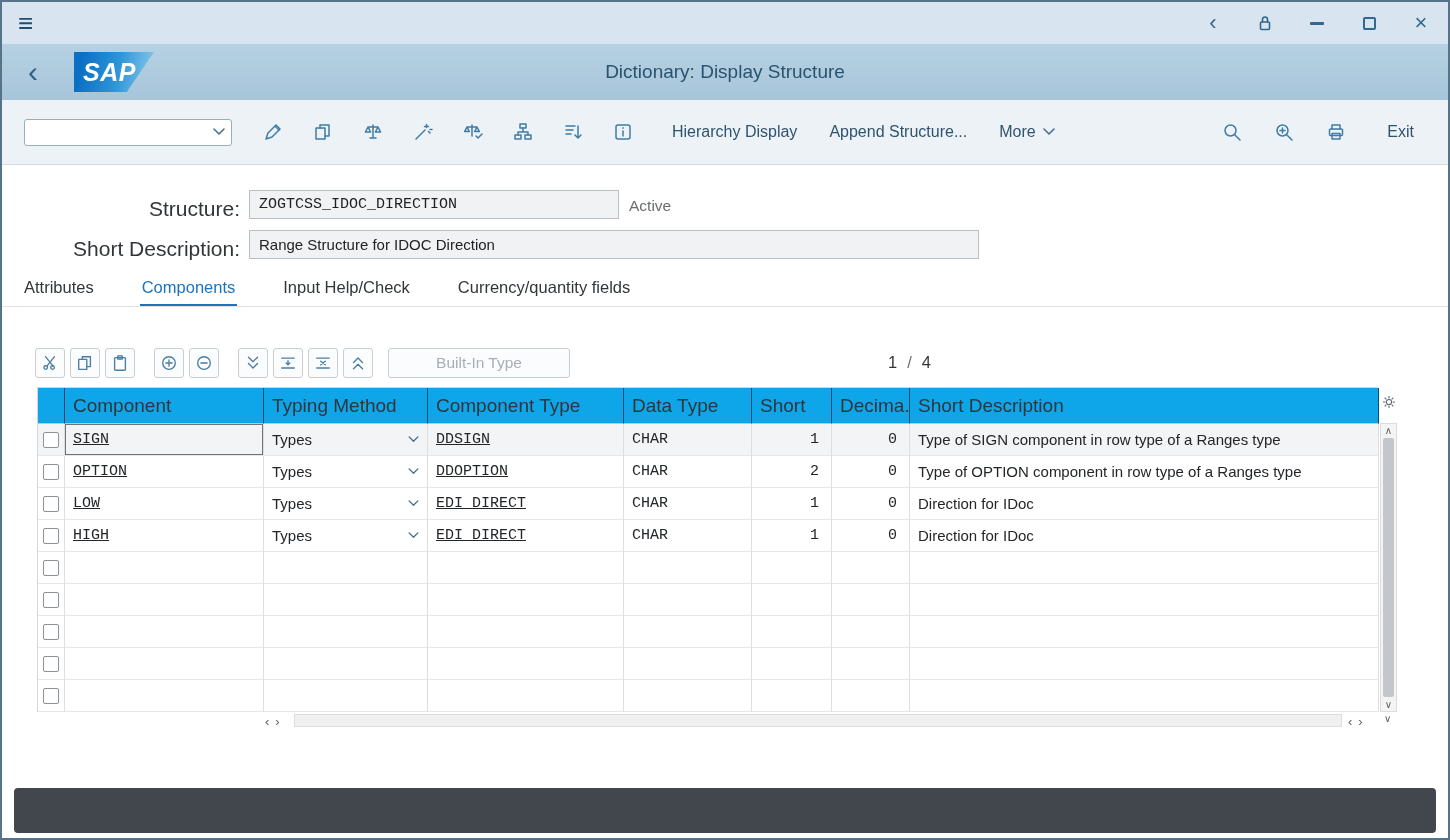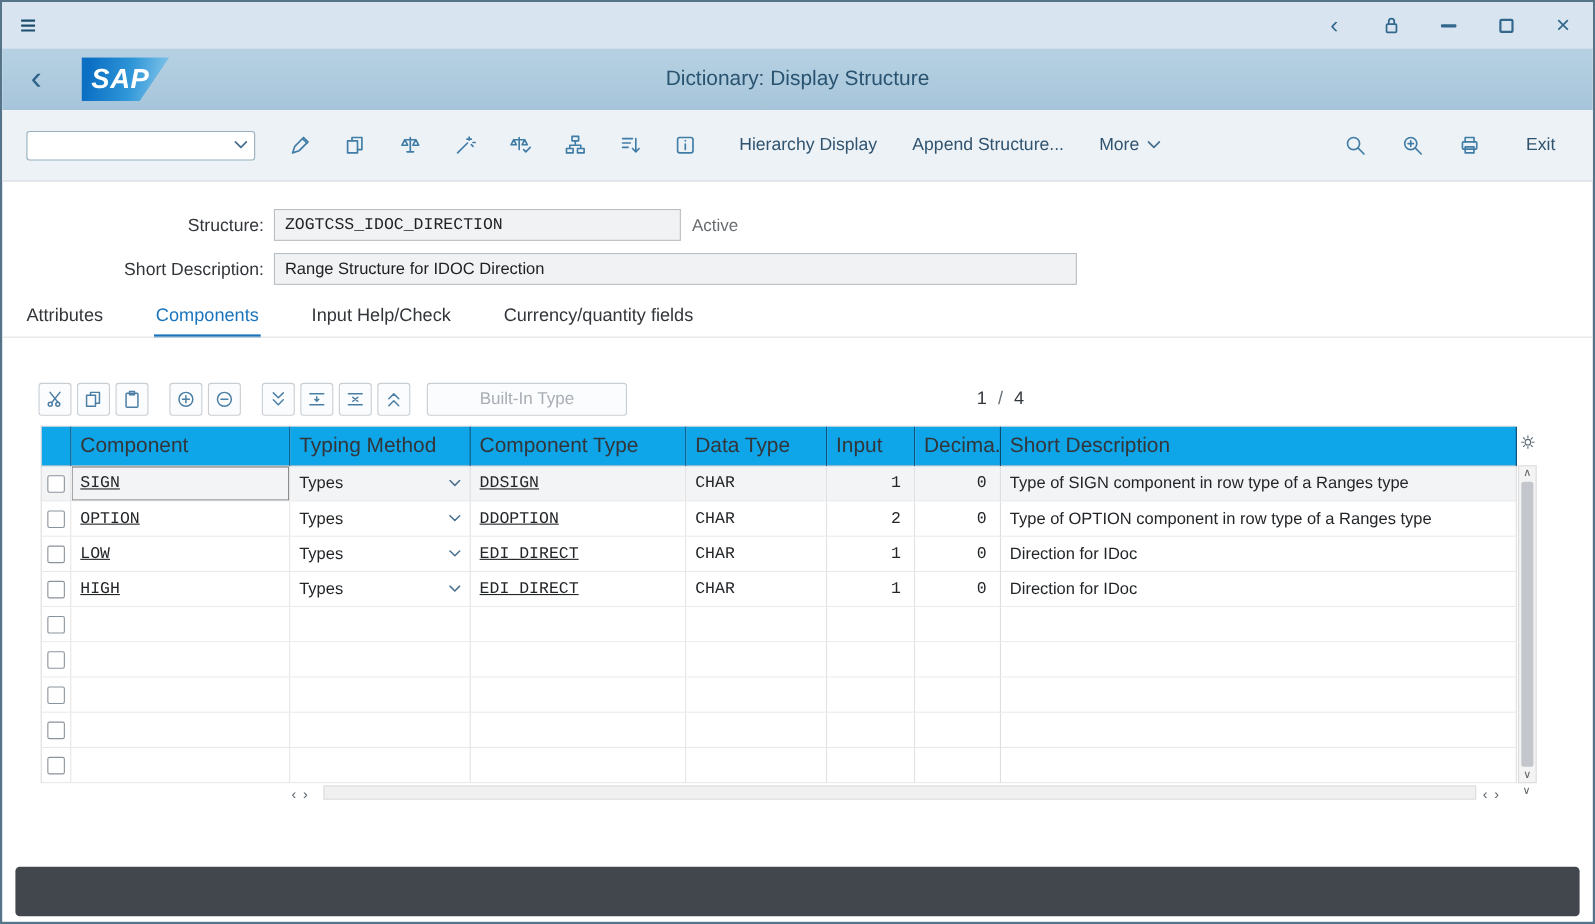--- a/index.html
+++ b/index.html
@@ -37,21 +37,21 @@
     font-family:"Liberation Sans",sans-serif;font-size:14px;padding:0 6px;}
   .cmdbox .chev{margin:0 6px;}
   .chev svg{stroke:#4a7090;stroke-width:1.6;fill:none;stroke-linecap:round;stroke-linejoin:round;display:block;}
   .tb-icons{display:flex;align-items:center;gap:24px;margin-left:28px;}
   .tb-icon{width:26px;height:26px;display:flex;align-items:center;justify-content:center;}
   .tb-icon svg{stroke:#3f7ca6;stroke-width:1.5;fill:none;stroke-linecap:round;stroke-linejoin:round;display:block;}
   .tb-textbtns{display:flex;align-items:flex-end;margin-left:24px;gap:8px;}
   .tb-textbtn{font-size:16px;color:#30536f;padding:7px 12px;display:flex;align-items:center;gap:7px;white-space:nowrap;}
   .tb-right{margin-left:auto;display:flex;align-items:center;gap:26px;}
   
-  .flabel{position:absolute;left:40px;width:198px;text-align:right;font-size:16px;color:#32363a;}
+  .flabel{position:absolute;left:40px;width:198px;text-align:right;font-size:21px;color:#32363a;}
   .ffield{position:absolute;left:247px;height:29px;background:#f1f2f3;border:1px solid #b9bfc4;
     font-size:15px;color:#202325;display:flex;align-items:center;padding:0 9px;}
   .mono{font-family:"Liberation Mono","DejaVu Sans Mono",monospace;text-align:right;}
   .fstatus{position:absolute;left:627px;top:195px;font-size:15.5px;color:#6a6d70;}
   
   .tabs{position:absolute;top:268px;left:20px;display:flex;gap:44px;height:37px;}
   .tab{font-size:16.5px;color:#32363a;display:flex;align-items:center;padding:0 2px;
     border-bottom:3px solid transparent;white-space:nowrap;}
   .tab.active{color:#1a74bd;border-bottom-color:#1a74bd;}
   .tabline{position:absolute;top:304px;left:0;width:100%;height:1px;background:#e2e2e2;}
@@ -298,21 +298,21 @@
     <span>4</span>
   </div>
 
   <div class="tbl">
 
     <div class="th"></div>
     <div class="th">Component</div>
     <div class="th">Typing Method</div>
     <div class="th">Component Type</div>
     <div class="th">Data Type</div>
-    <div class="th">Input</div>
+    <div class="th">Short</div>
     <div class="th trunc">Decima...</div>
     <div class="th">Short Description</div>
 
     <div class="td sel cbcell">
         <span class="cb"></span>
       </div>
     <div class="td sel focuscell">
         <span class="mono lnk">SIGN</span>
       </div>
     <div class="td sel">

